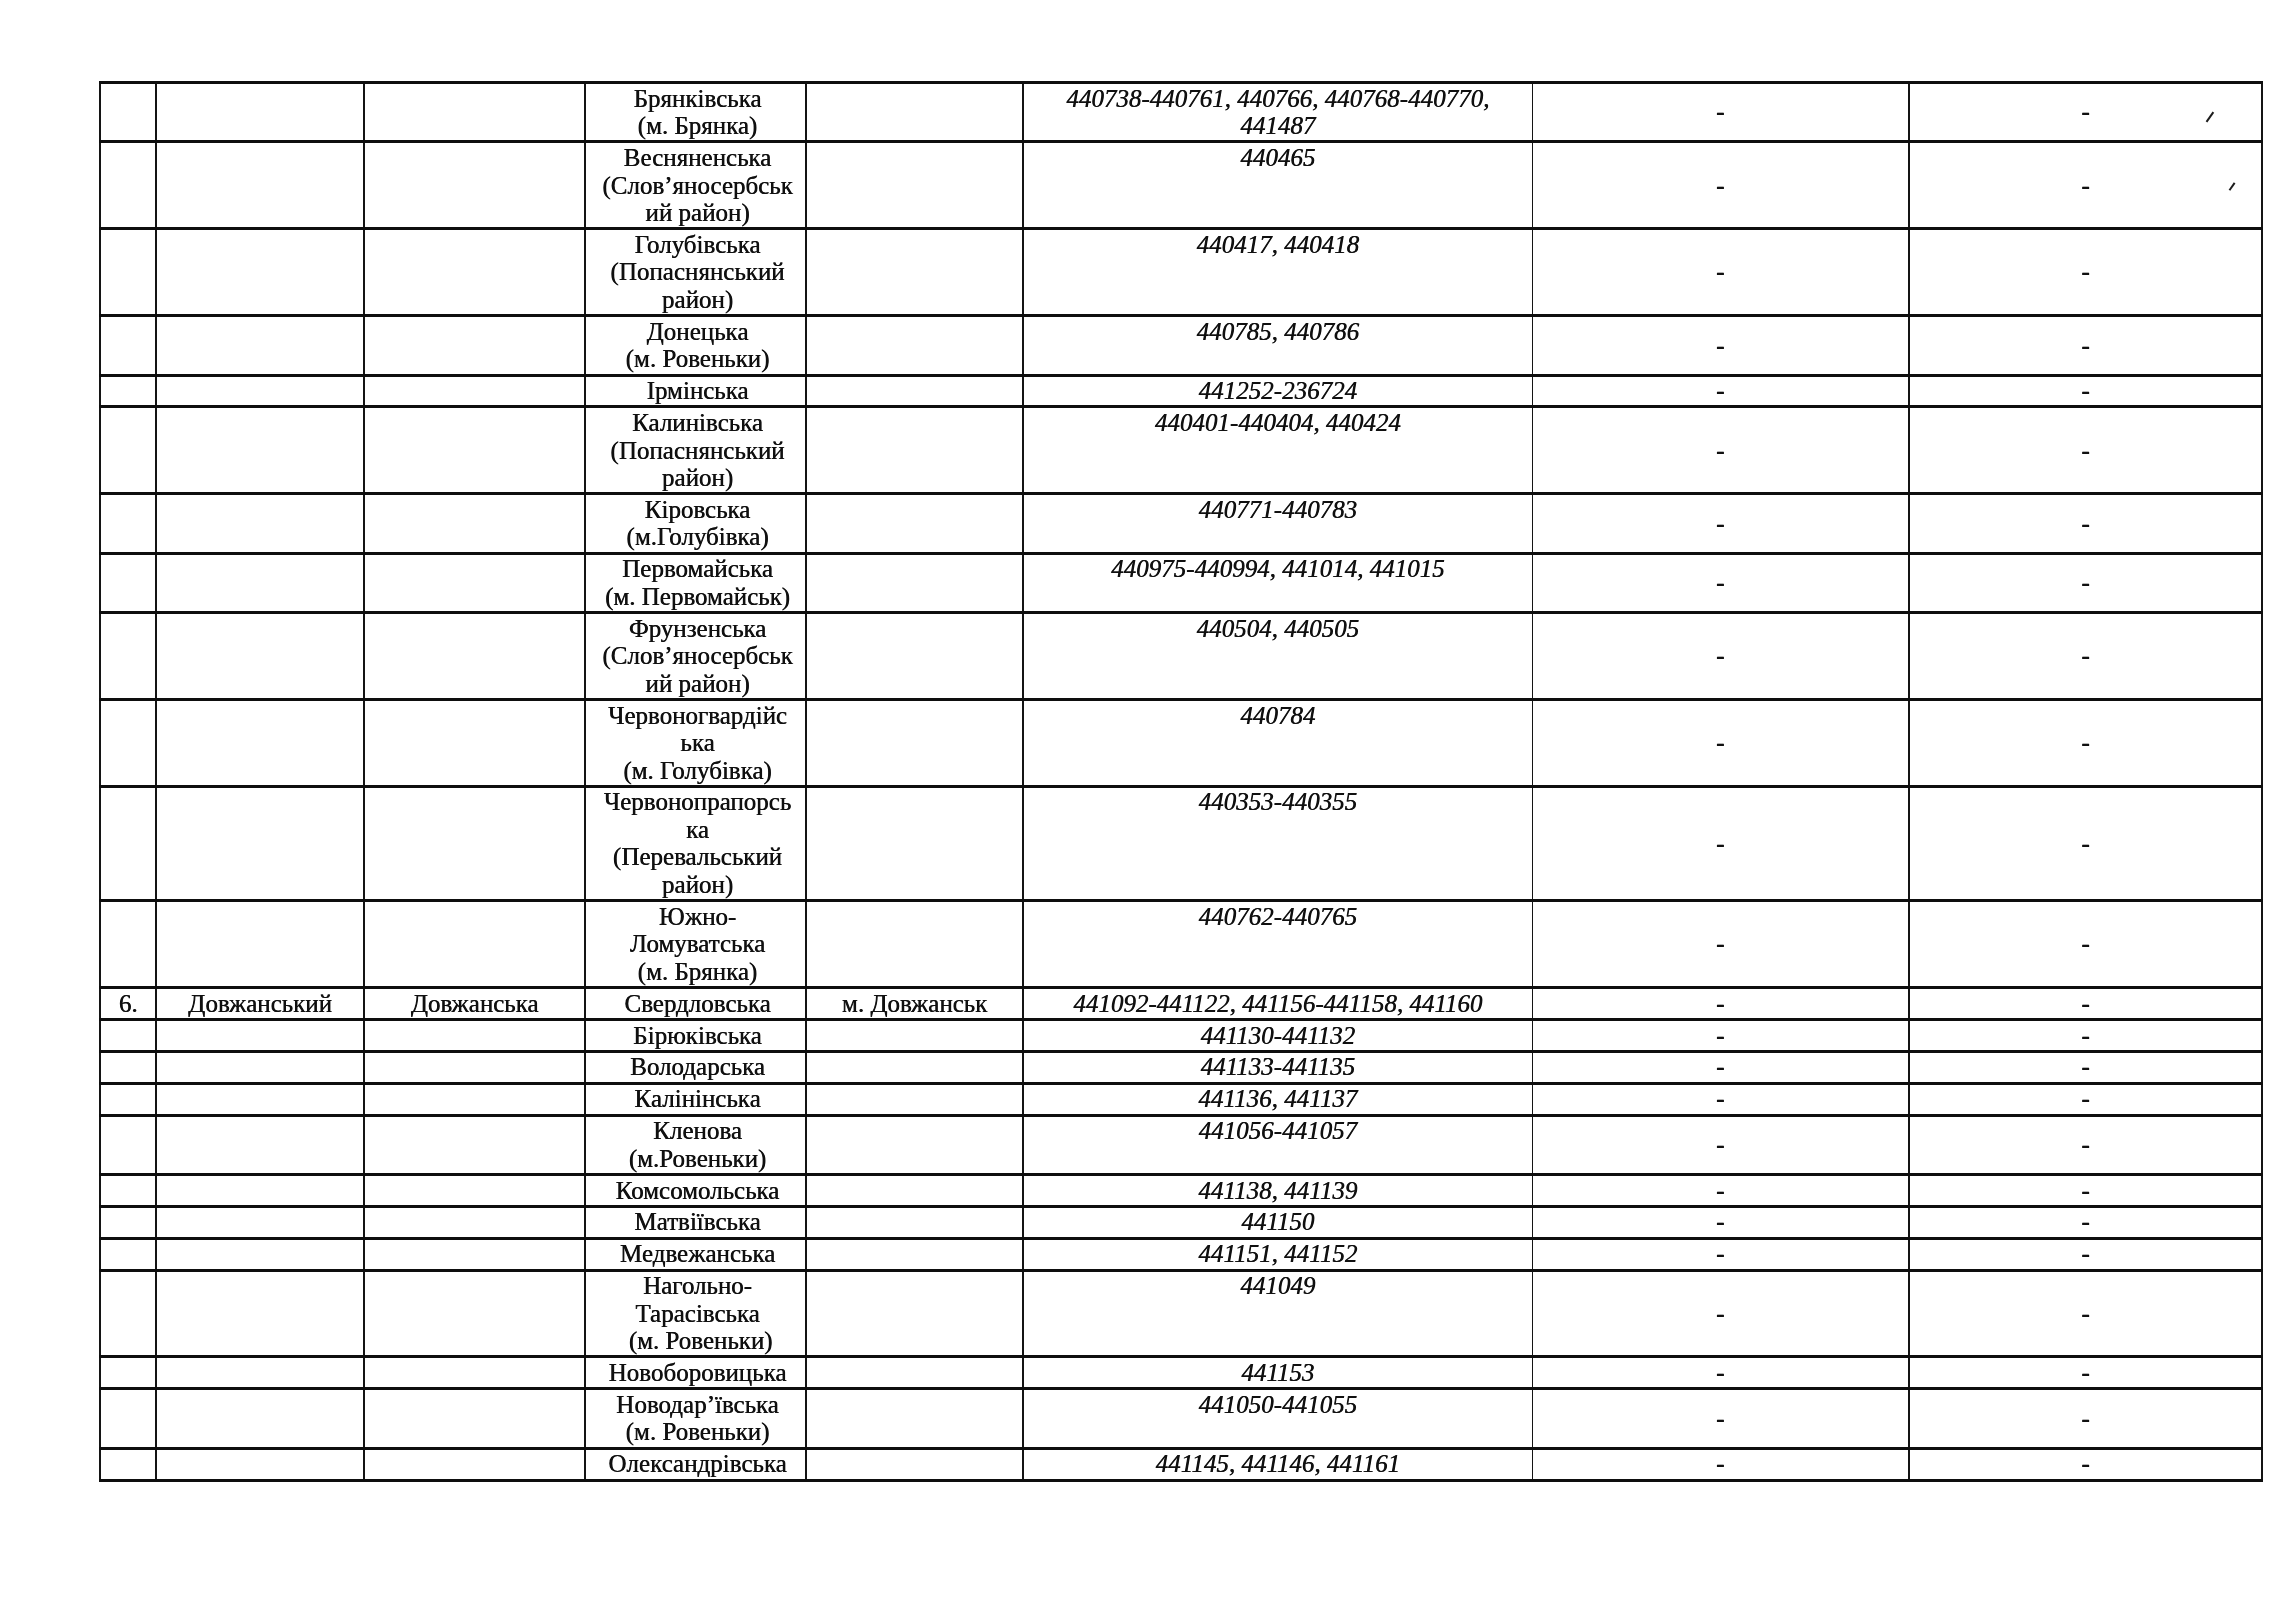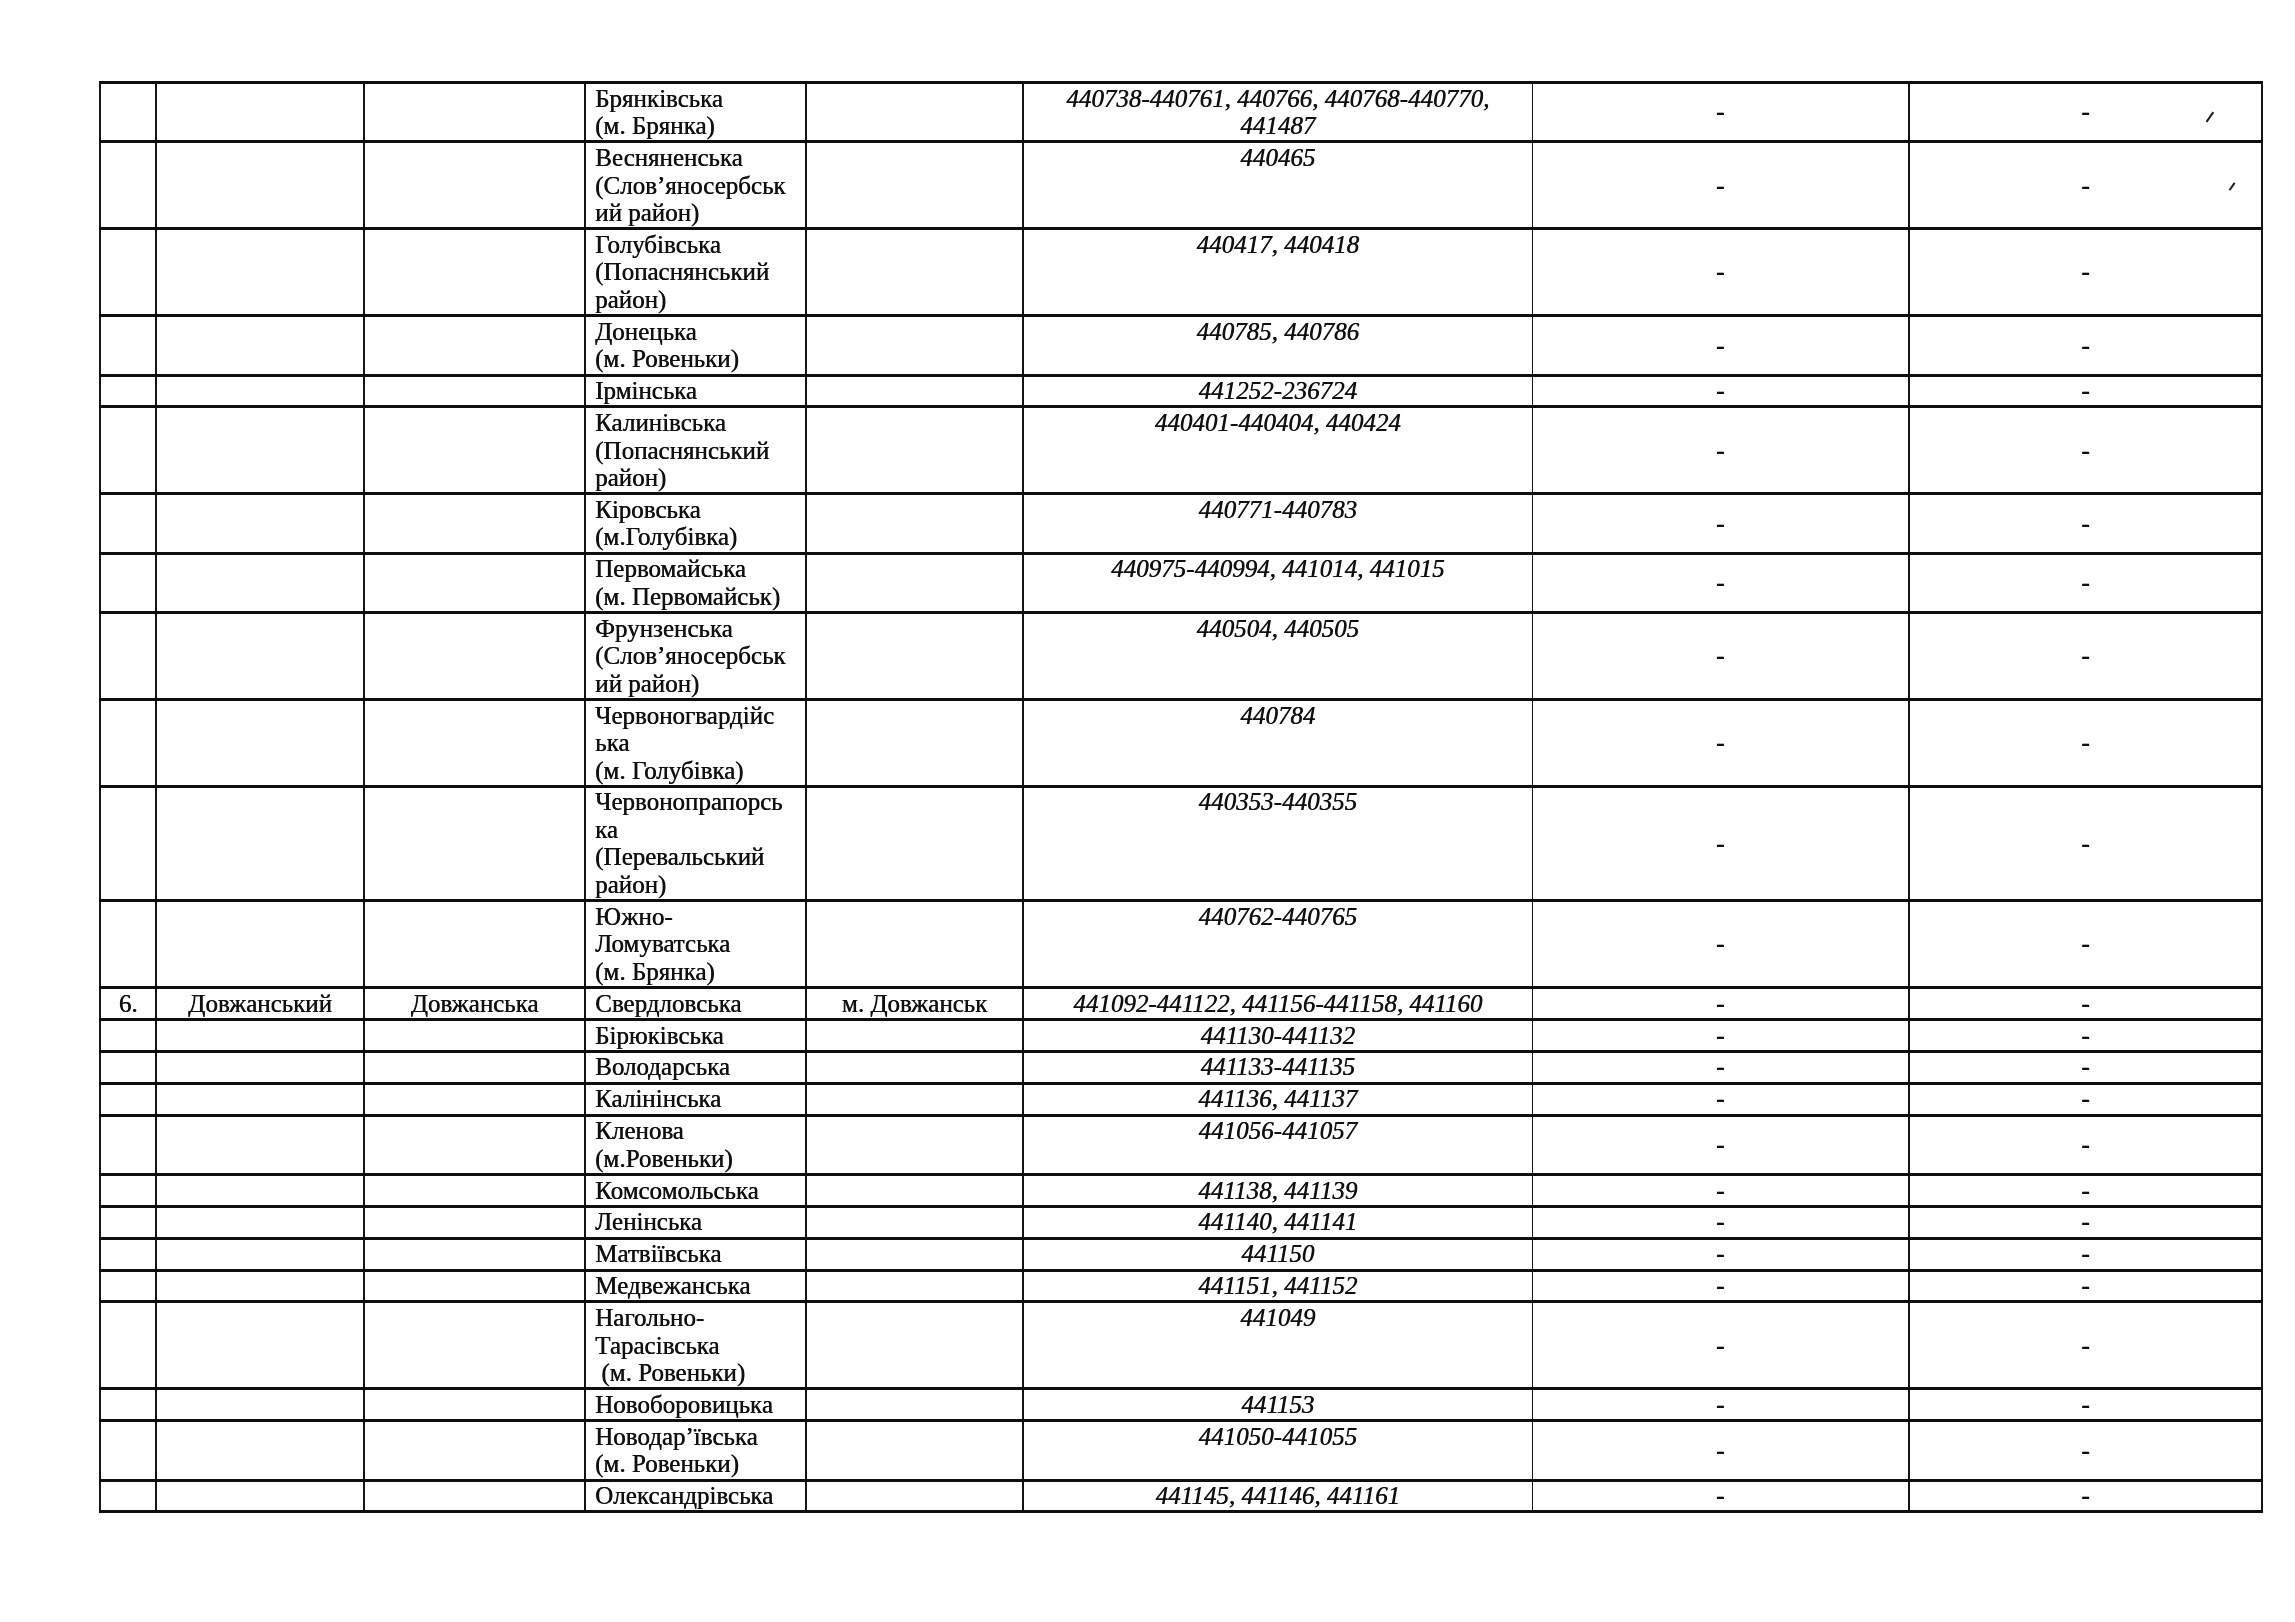--- a/index.html
+++ b/index.html
@@ -40,21 +40,21 @@
     padding:0.7px 5.2px;
     font-size:25px;
     line-height:27.5px;
     white-space:pre-line;
     vertical-align:top;
     text-align:center;
     text-shadow:0.5px 0 0 currentColor; 
     overflow:hidden;
   }
   table.scan td.c3{
-    text-align:left;
+    text-align:center;
     padding-left:9px;
   }
   table.scan td.c6, table.scan td.c7{
     vertical-align:middle;
     font-weight:bold;
   }
   
   table.scan td.c5{border-right-width:1.3px;font-style:italic;}
   table.scan td.c6{border-left-width:1.3px;}
   .speck{
@@ -281,30 +281,20 @@
           <td class="c3">Комсомольська</td>
           <td class="c4"></td>
           <td class="c5">441138, 441139</td>
           <td class="c6">-</td>
           <td class="c7">-</td>
         </tr>
         <tr>
           <td class="c0"></td>
           <td class="c1"></td>
           <td class="c2"></td>
-          <td class="c3">Ленінська</td>
-          <td class="c4"></td>
-          <td class="c5">441140, 441141</td>
-          <td class="c6">-</td>
-          <td class="c7">-</td>
-        </tr>
-        <tr>
-          <td class="c0"></td>
-          <td class="c1"></td>
-          <td class="c2"></td>
           <td class="c3">Матвіївська</td>
           <td class="c4"></td>
           <td class="c5">441150</td>
           <td class="c6">-</td>
           <td class="c7">-</td>
         </tr>
         <tr>
           <td class="c0"></td>
           <td class="c1"></td>
           <td class="c2"></td>

